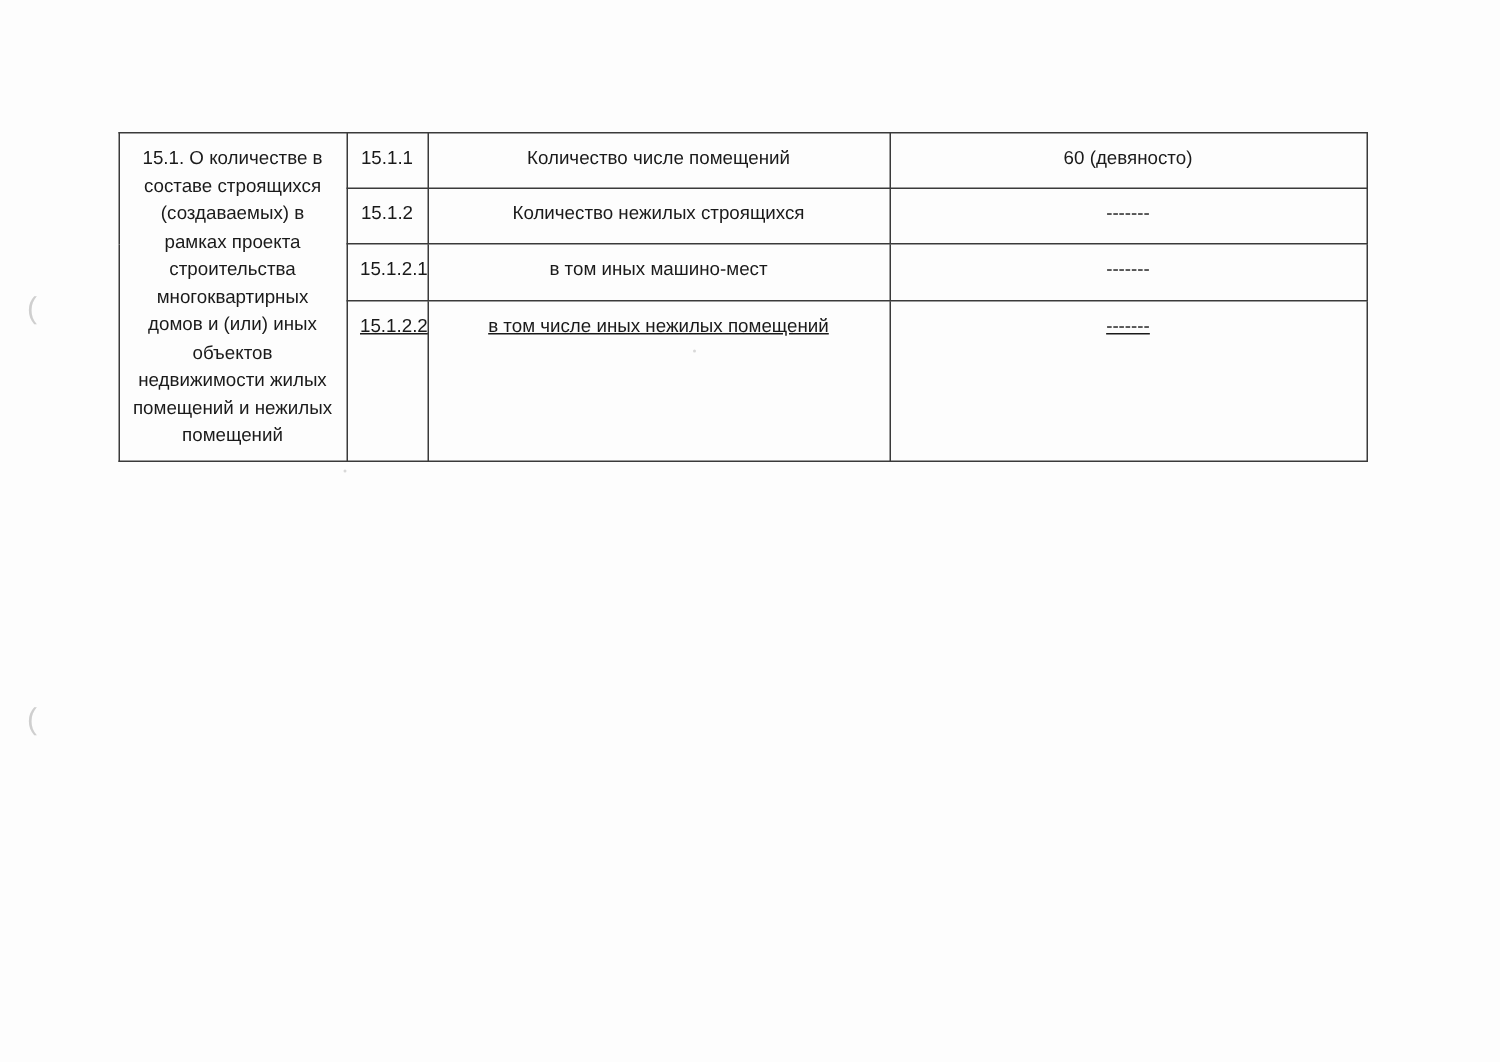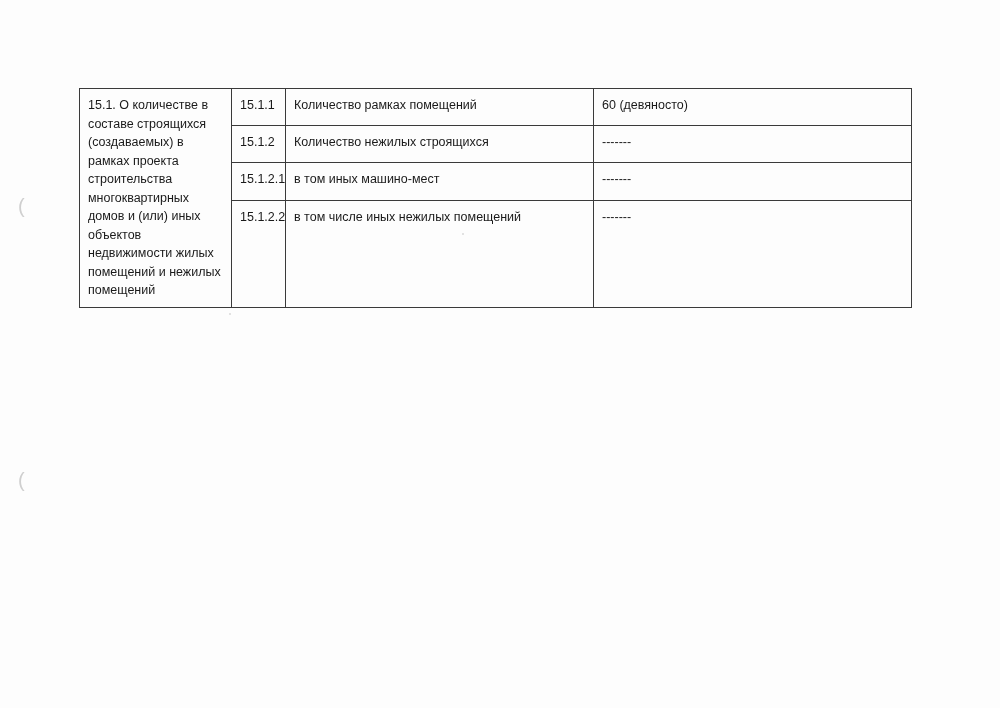--- a/index.html
+++ b/index.html
@@ -49,38 +49,39 @@
 
   
   .doc-table {
     position: absolute;
     left: 79px;
     top: 88px;
     width: 832px;
     border-collapse: collapse;
     table-layout: fixed;
     font-size: 12.5px;
+    text-align: center;
   }
   .doc-table td {
     border: 1px solid #3a3a3a;
     vertical-align: top;
     padding: 7px 9px 7px 8px;
     line-height: 1.48;
     font-size: 12.5px;
     color: #1a1a1a;
   }
   .col-title  { width: 152px; }
   .col-code   { width: 54px; }
   .col-label  { width: 308px; }
   .col-value  { width: 318px; }
 
   .cell-title {
     padding-top: 8px;
   }
-  .row-tall td { height: 92px; }
+  .row-tall td { height: 92px; text-decoration: underline; }
   .dashes {
     letter-spacing: 0px;
   }
 </style>
 </head>
 <body>
 
 <div class="scan-page">
 
   <div class="artifact artifact-1">(</div>
@@ -92,21 +93,21 @@
     <colgroup>
       <col class="col-title">
       <col class="col-code">
       <col class="col-label">
       <col class="col-value">
     </colgroup>
     <tbody>
       <tr>
         <td class="cell-title" rowspan="4">15.1. О количестве в составе строящихся (создаваемых) в рамках проекта строительства многоквартирных домов и (или) иных объектов недвижимости жилых помещений и нежилых помещений</td>
         <td>15.1.1</td>
-        <td>Количество рамках помещений</td>
+        <td>Количество числе помещений</td>
         <td>60 (девяносто)</td>
       </tr>
       <tr>
         <td>15.1.2</td>
         <td>Количество нежилых строящихся</td>
         <td class="dashes">-------</td>
       </tr>
       <tr>
         <td>15.1.2.1</td>
         <td>в том иных машино-мест</td>

